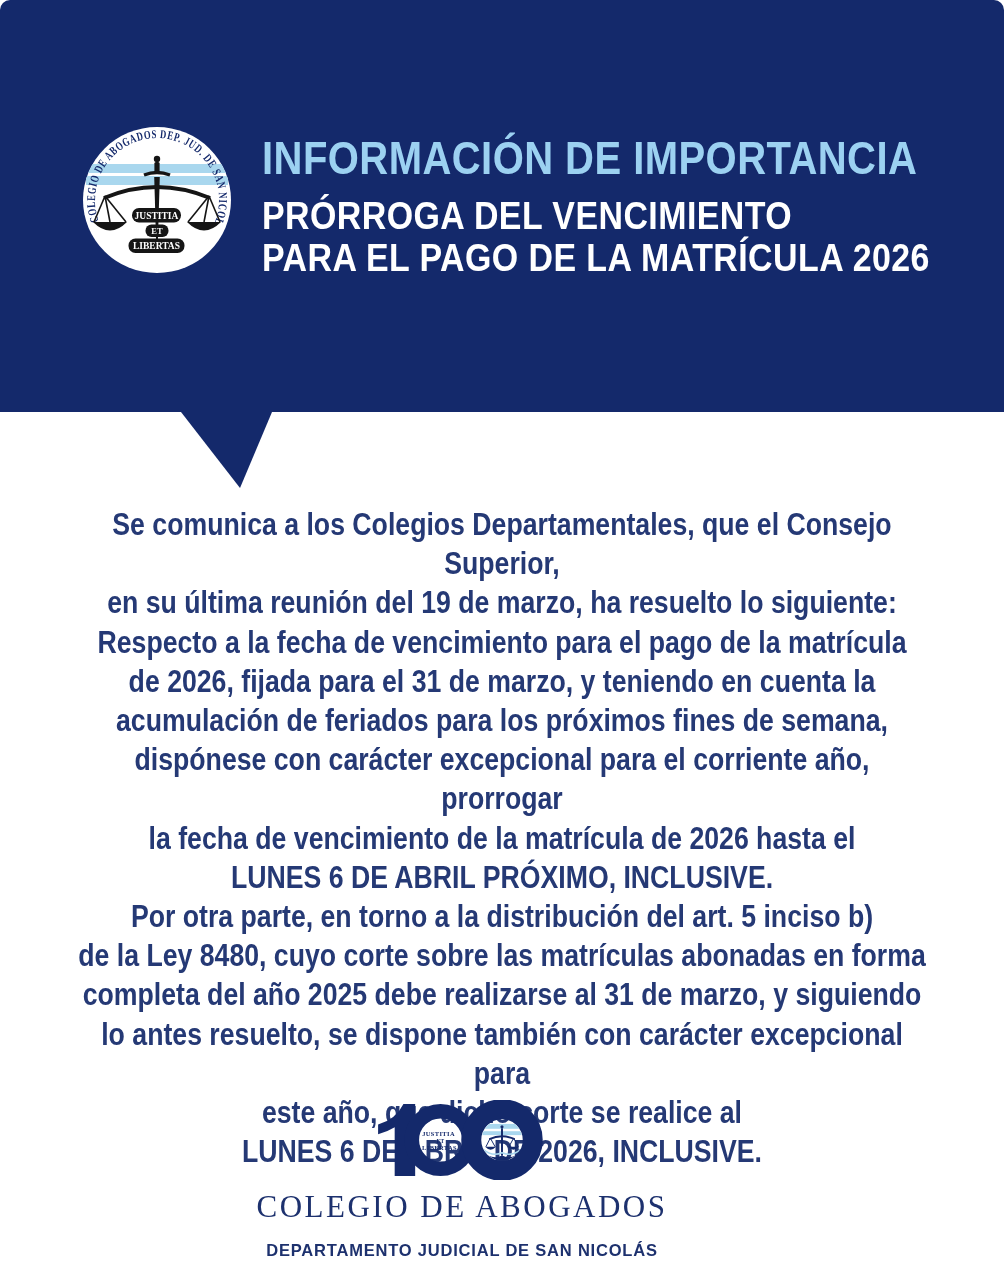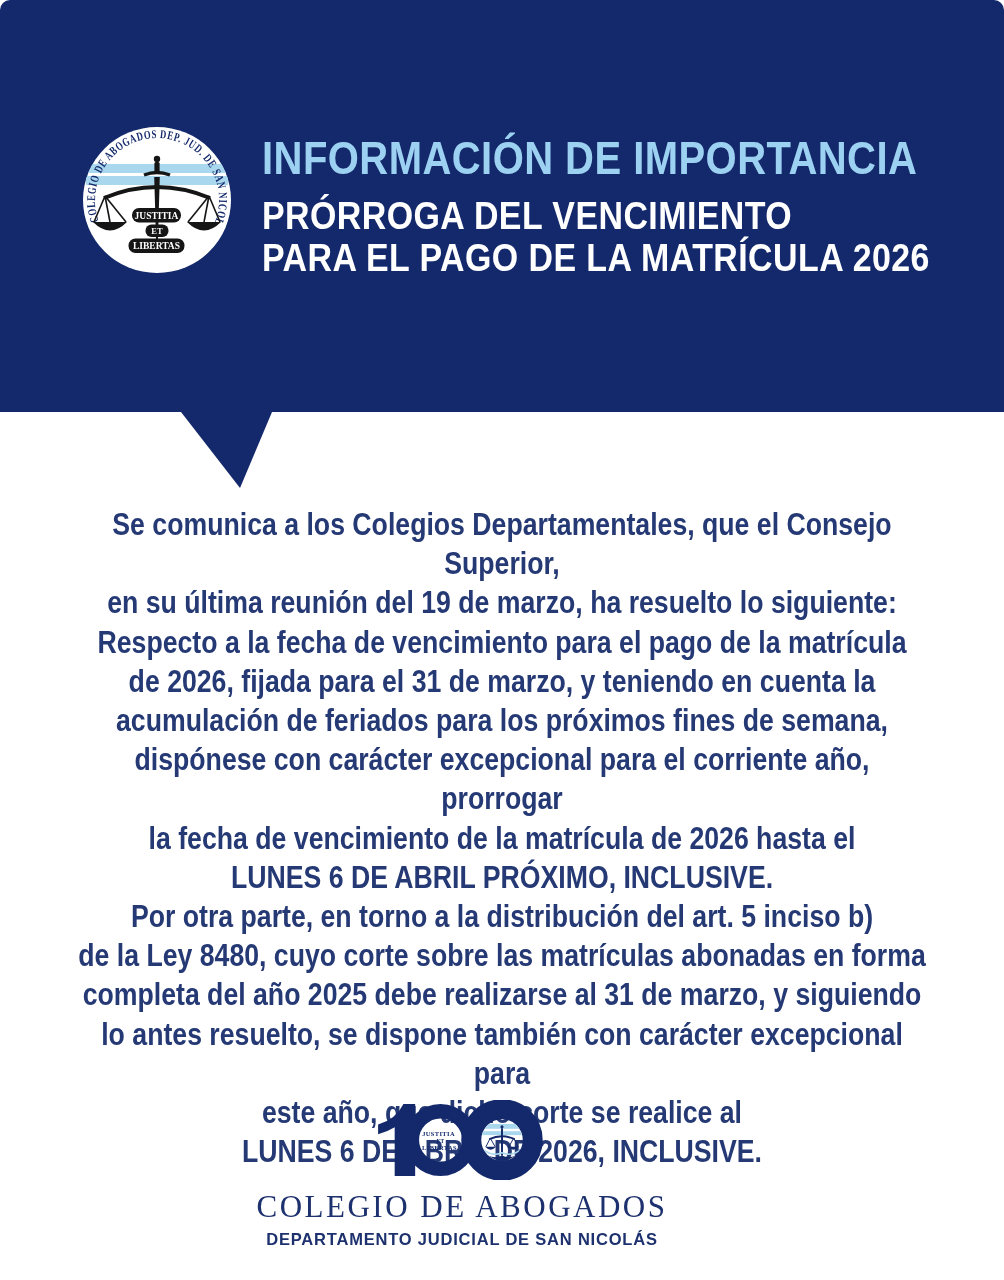--- a/index.html
+++ b/index.html
@@ -38,21 +38,21 @@
   
   .footer { position:absolute; top:1100px; left:0; width:924px; text-align:center; }
   .logo-100 { display:block; margin:0 auto; }
   .org-name {
     font-family:"Liberation Serif", serif; font-weight:normal;
     font-size:31px; letter-spacing:2.5px; color:#1d316e; margin-top:9px;
     white-space:nowrap;
   }
   .org-dept {
     font-size:16.5px; font-weight:bold; letter-spacing:0.8px;
-    color:#1d316e; margin-top:5px; white-space:nowrap;
+    color:#1d316e; margin-top:16px; white-space:nowrap;
   }
 </style>
 </head>
 <body>
 
 <div class="poster">
 
   <header class="banner">
 
     <svg class="seal" viewBox="0 0 150 148" aria-hidden="false">

